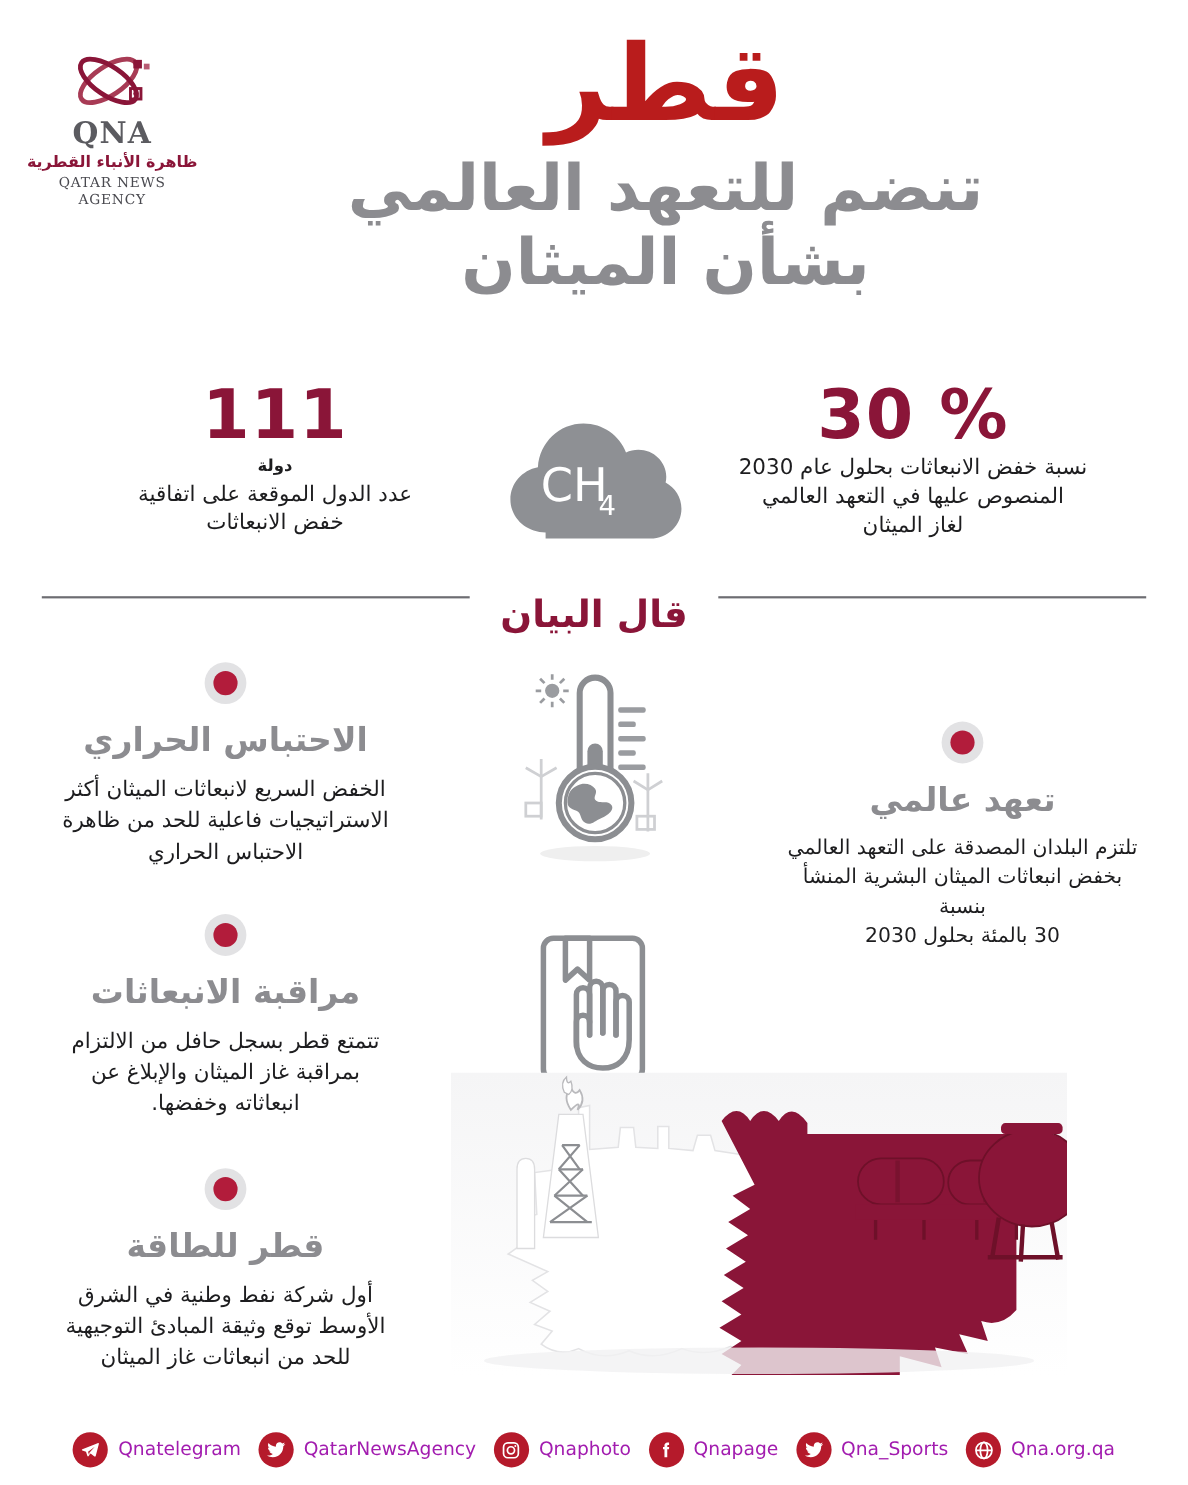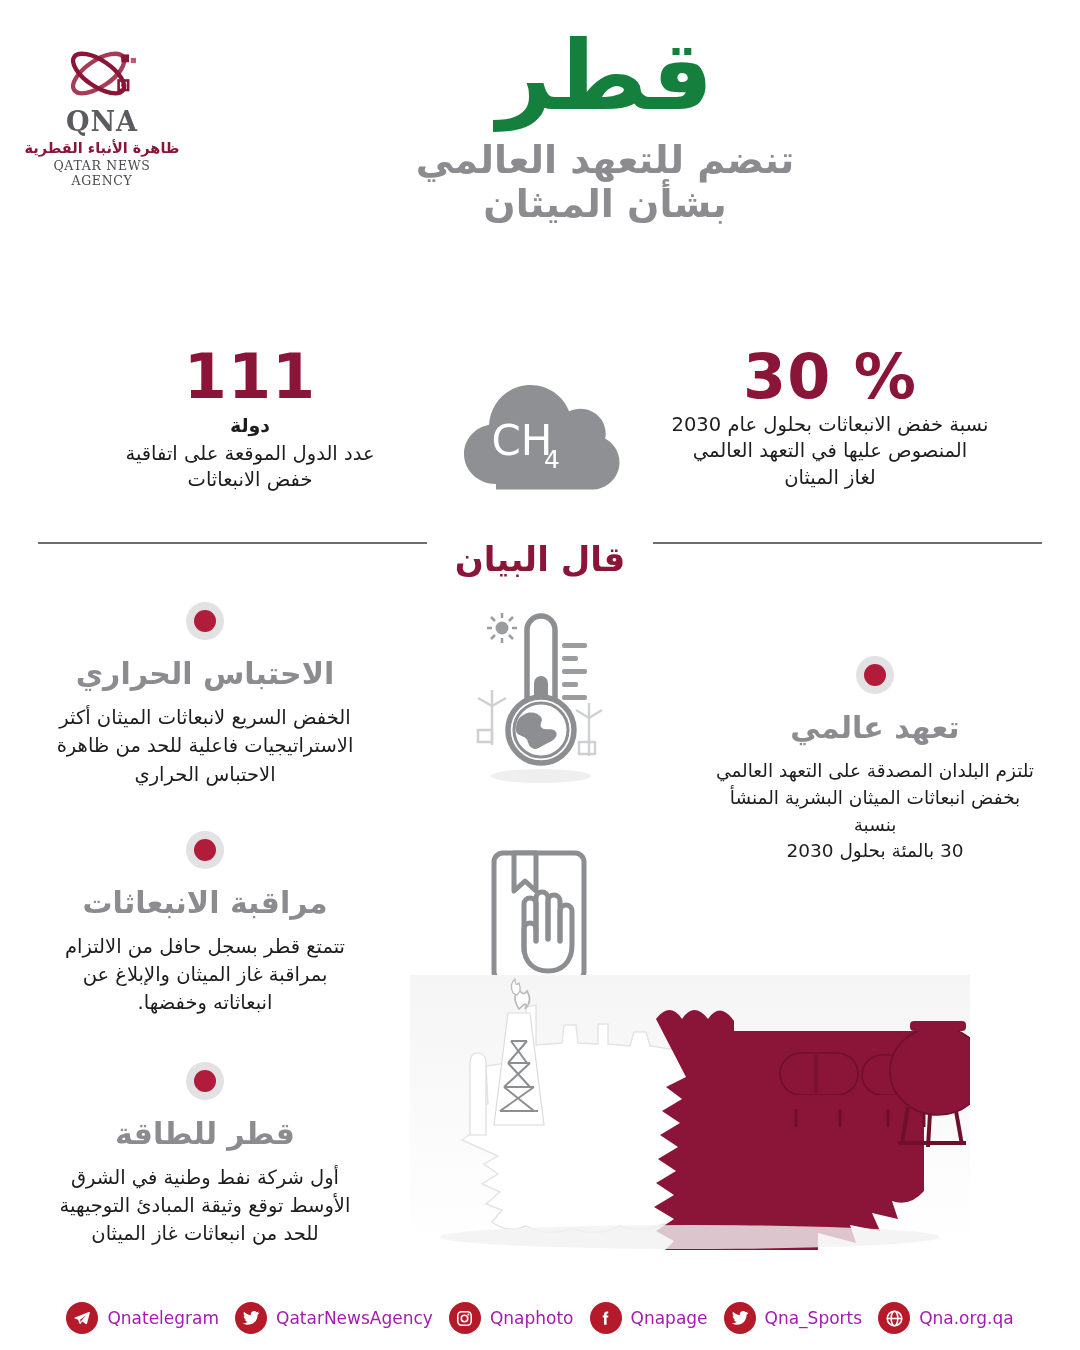--- a/index.html
+++ b/index.html
@@ -17,25 +17,25 @@
   }
 
   
   .header { position: relative; height: 340px; }
   .title-block {
     position: absolute; top: 28px; right: 90px; left: 220px;
     text-align: center;
     direction: rtl;
   }
   .title-main {
-    font-size: 96px; font-weight: bold; color: #15803d;
+    font-size: 96px; font-weight: bold; color: #b91c1c;
     line-height: 1.0; letter-spacing: -1px; text-align: center;
   }
   .title-sub {
-    font-size: 38px; font-weight: bold; color: #8C8C90;
+    font-size: 58px; font-weight: bold; color: #8C8C90;
     line-height: 1.16; margin-top: 14px;
   }
   .title-sub .ln { display: block; }
 
   
   .logo {
     position: absolute; top: 44px; left: 22px;
     width: 160px; text-align: center;
   }
   .logo-mark { height: 66px; display: block; margin: 0 auto; }
@@ -61,21 +61,21 @@
     padding: 6px 42px 0 42px;
     height: 190px;
   }
   .stat { width: 330px; text-align: center; direction: rtl; }
   .stat-number {
     font-size: 62px; font-weight: bold; color: #8A1538;
     line-height: 1.0; letter-spacing: 1px;
     font-family: "DejaVu Sans", "Liberation Sans", sans-serif;
   }
   .stat-unit {
-    font-size: 19px; font-weight: bold; color: #1d1d1f;
+    font-size: 15px; font-weight: bold; color: #1d1d1f;
     margin-top: 6px; line-height: 1.2;
   }
   .stat-desc {
     font-size: 19.5px; color: #1d1d1f; line-height: 1.35;
     margin-top: 4px;
   }
   .stat-desc .ln { display: block; }
   .cloud-wrap { width: 250px; display: flex; justify-content: center; padding-top: 6px; }
 
   

